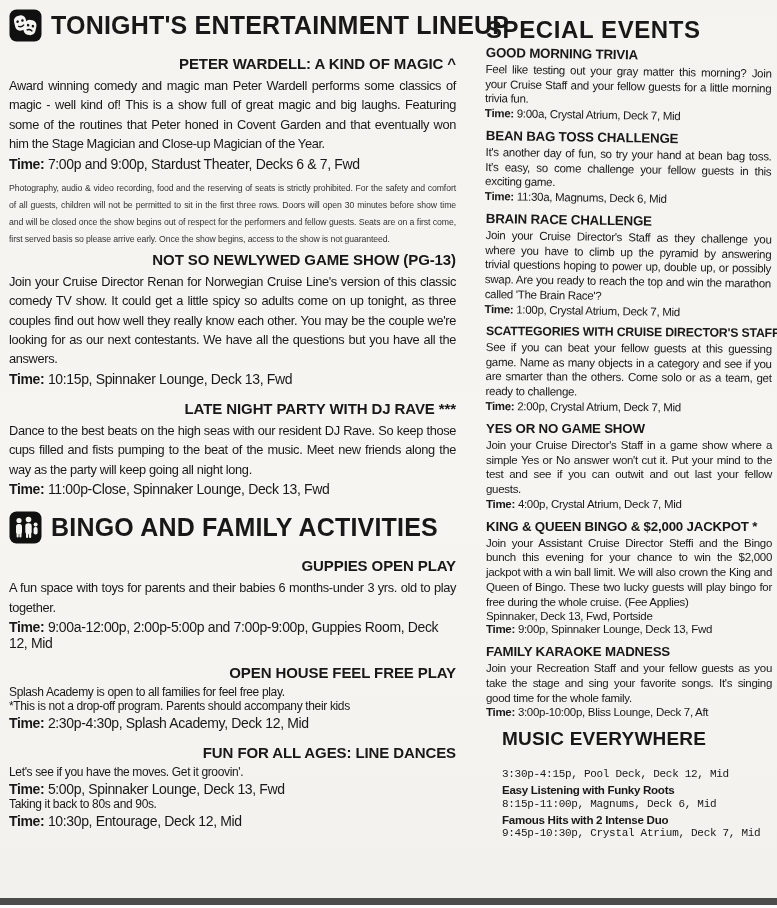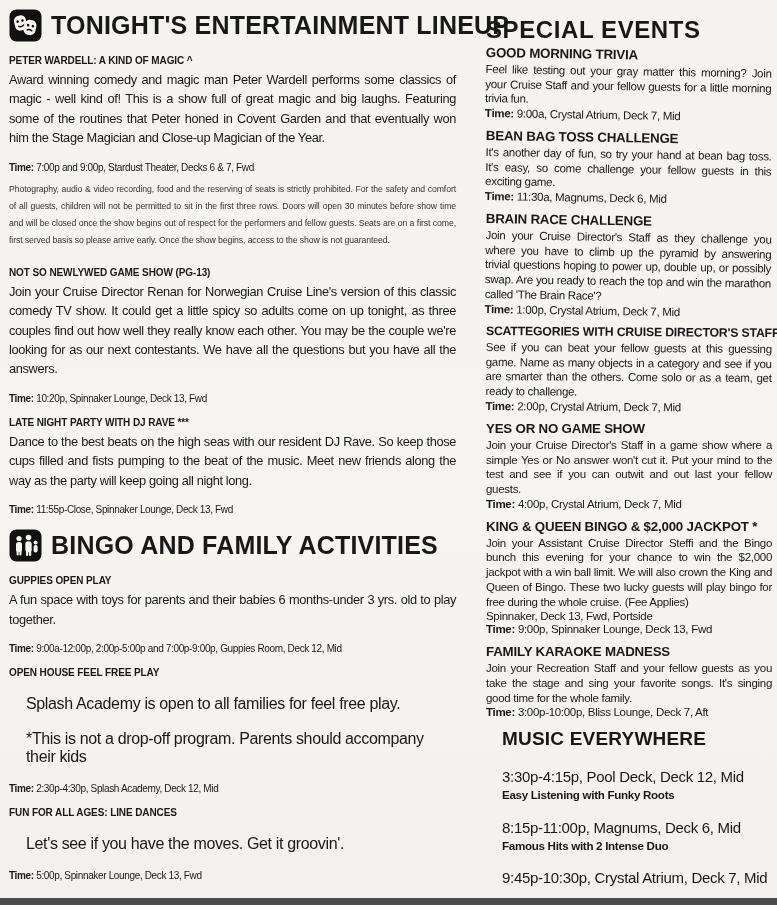--- a/index.html
+++ b/index.html
@@ -16,40 +16,40 @@
   .columns{display:flex;padding:6px 17px 0 9px;gap:30px;}
   .col-left{width:447px;flex:0 0 447px;}
   .col-right{width:286px;flex:0 0 286px;padding-top:2px;}
 
   
   .big-header{display:flex;align-items:center;gap:9px;margin:3px 0 5px 0;}
   .icon-box{width:33px;height:33px;flex:0 0 33px;}
   .big-title{font-size:25px;font-weight:bold;letter-spacing:0.2px;white-space:nowrap;}
 
   
-  .ev-title-l{font-size:10px;font-weight:bold;letter-spacing:-0.1px;margin:13px 0 4px 0;}
+  .ev-title-l{font-size:15px;font-weight:bold;letter-spacing:-0.1px;margin:13px 0 4px 0;text-align:right;}
   .body-l{font-size:12.8px;line-height:1.52;letter-spacing:-0.35px;text-align:justify;margin:0;}
-  .time-l{font-size:10px;letter-spacing:-0.35px;margin:14px 0 0 0;}
+  .time-l{font-size:14px;letter-spacing:-0.35px;margin:2px 0 0 0;}
   .fineprint{font-size:8.7px;line-height:1.95;letter-spacing:-0.1px;text-align:justify;color:#333;margin:8px 0 0 0;}
-  .note-l{font-size:16px;letter-spacing:-0.35px;margin:17px;}
+  .note-l{font-size:12px;letter-spacing:-0.35px;margin:0;}
 
   
   .special-title{font-size:24px;font-weight:bold;letter-spacing:0.6px;margin:8px 0 1px 0;}
   .ev-title-r{font-size:13.3px;font-weight:bold;letter-spacing:-0.2px;margin:9px 0 2px 0;white-space:nowrap;}
   .ev-title-r.first{margin-top:0;}
   .body-r{font-size:11.5px;line-height:1.28;letter-spacing:-0.3px;text-align:justify;margin:0;}
   .time-r{font-size:11.5px;letter-spacing:-0.3px;margin:1px 0 0 0;}
   .tilt-a{transform:rotate(0.9deg);transform-origin:0 0;}
   .tilt-b{transform:rotate(0.4deg);transform-origin:0 0;}
 
   
   .music{margin:10px 0 0 16px;}
   .music-title{font-size:19px;font-weight:bold;letter-spacing:0.2px;margin:0 0 18px 0;}
   .music-name{font-size:11.6px;font-weight:bold;letter-spacing:-0.3px;line-height:1.26;margin:0;}
-  .music-detail{font-size:15px;letter-spacing:-0.3px;line-height:1.26;margin:16px 0 1px 0;}
+  .music-detail{font-size:11px;letter-spacing:-0.3px;line-height:1.26;margin:0 0 1px 0;font-family:Liberation Mono, monospace;}
 
   b.inline-label{font-weight:bold;}
 
   .bottom-rule{position:absolute;left:0;right:0;bottom:3px;height:7px;background:#4c4c4c;}
   .bottom-white{position:absolute;left:0;right:0;bottom:0;height:3px;background:#fdfdfd;}
 </style>
 </head>
 <body>
 
 <div class="page">
@@ -77,29 +77,29 @@
       </div>
 
       <div>
         <h3 class="ev-title-l">PETER WARDELL: A KIND OF MAGIC ^</h3>
         <p class="body-l">Award winning comedy and magic man Peter Wardell performs some classics of magic - well kind of! This is a show full of great magic and big laughs. Featuring some of the routines that Peter honed in Covent Garden and that eventually won him the Stage Magician and Close-up Magician of the Year.</p>
         <p class="time-l"><b class="inline-label">Time:</b> <span>7:00p and 9:00p, Stardust Theater, Decks 6 &amp; 7, Fwd</span></p>
         <p class="fineprint">Photography, audio &amp; video recording, food and the reserving of seats is strictly prohibited. For the safety and comfort of all guests, children will not be permitted to sit in the first three rows. Doors will open 30 minutes before show time and will be closed once the show begins out of respect for the performers and fellow guests. Seats are on a first come, first served basis so please arrive early. Once the show begins, access to the show is not guaranteed.</p>
       </div>
 
       <div>
-        <h3 class="ev-title-l" style="margin-top:18px;">NOT SO NEWLYWED GAME SHOW (PG-13)</h3>
+        <h3 class="ev-title-l" style="margin-top:3px;">NOT SO NEWLYWED GAME SHOW (PG-13)</h3>
         <p class="body-l">Join your Cruise Director Renan for Norwegian Cruise Line's version of this classic comedy TV show. It could get a little spicy so adults come on up tonight, as three couples find out how well they really know each other. You may be the couple we're looking for as our next contestants. We have all the questions but you have all the answers.</p>
-        <p class="time-l"><b class="inline-label">Time:</b> <span>10:20p, Spinnaker Lounge, Deck 13, Fwd</span></p>
+        <p class="time-l"><b class="inline-label">Time:</b> <span>10:15p, Spinnaker Lounge, Deck 13, Fwd</span></p>
       </div>
 
       <div>
         <h3 class="ev-title-l">LATE NIGHT PARTY WITH DJ RAVE ***</h3>
         <p class="body-l">Dance to the best beats on the high seas with our resident DJ Rave. So keep those cups filled and fists pumping to the beat of the music. Meet new friends along the way as the party will keep going all night long.</p>
-        <p class="time-l"><b class="inline-label">Time:</b> <span>11:55p-Close, Spinnaker Lounge, Deck 13, Fwd</span></p>
+        <p class="time-l"><b class="inline-label">Time:</b> <span>11:00p-Close, Spinnaker Lounge, Deck 13, Fwd</span></p>
       </div>
 
       <div class="big-header" style="margin-top:14px;">
         <span class="icon-box">
           <svg width="33" height="33" viewBox="0 0 33 33">
             <rect x="0.5" y="0.5" width="32" height="32" rx="7" fill="#101010"></rect>
             <g fill="#f5f4f1">
               <circle cx="10" cy="9.5" r="2.6"></circle>
               <rect x="7" y="13" width="6" height="10" rx="2.6"></rect>
               <rect x="7.6" y="20" width="2.1" height="6.5" rx="1"></rect>

